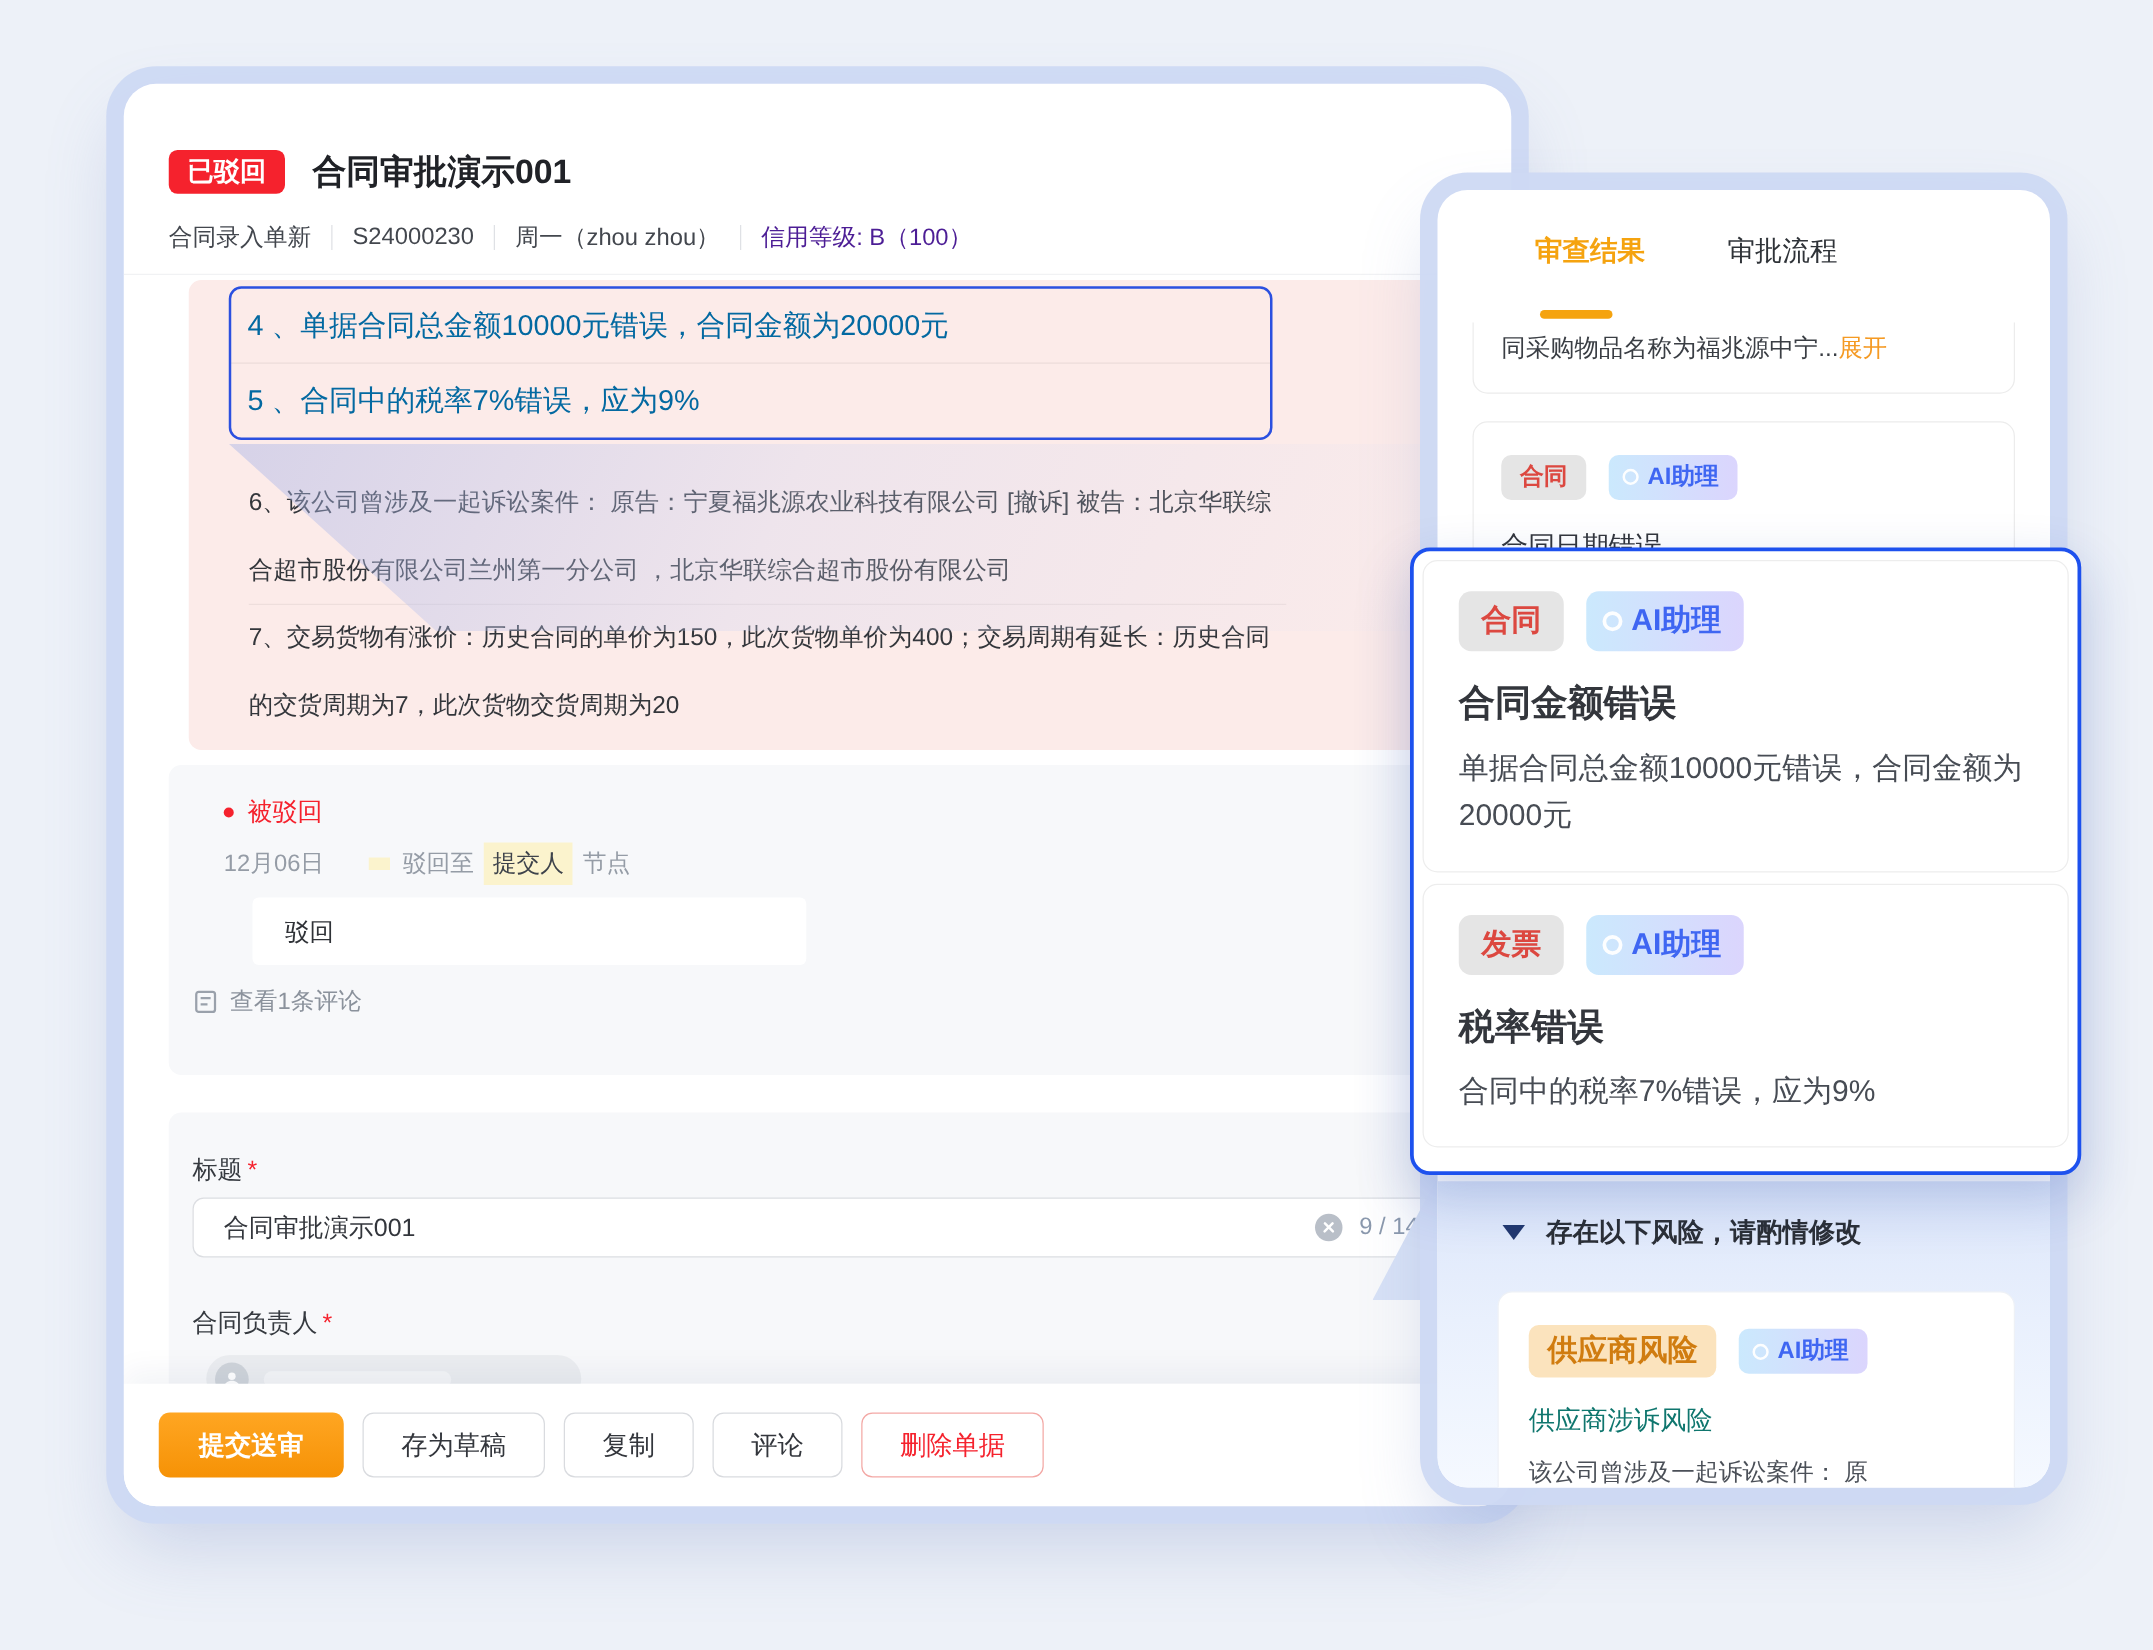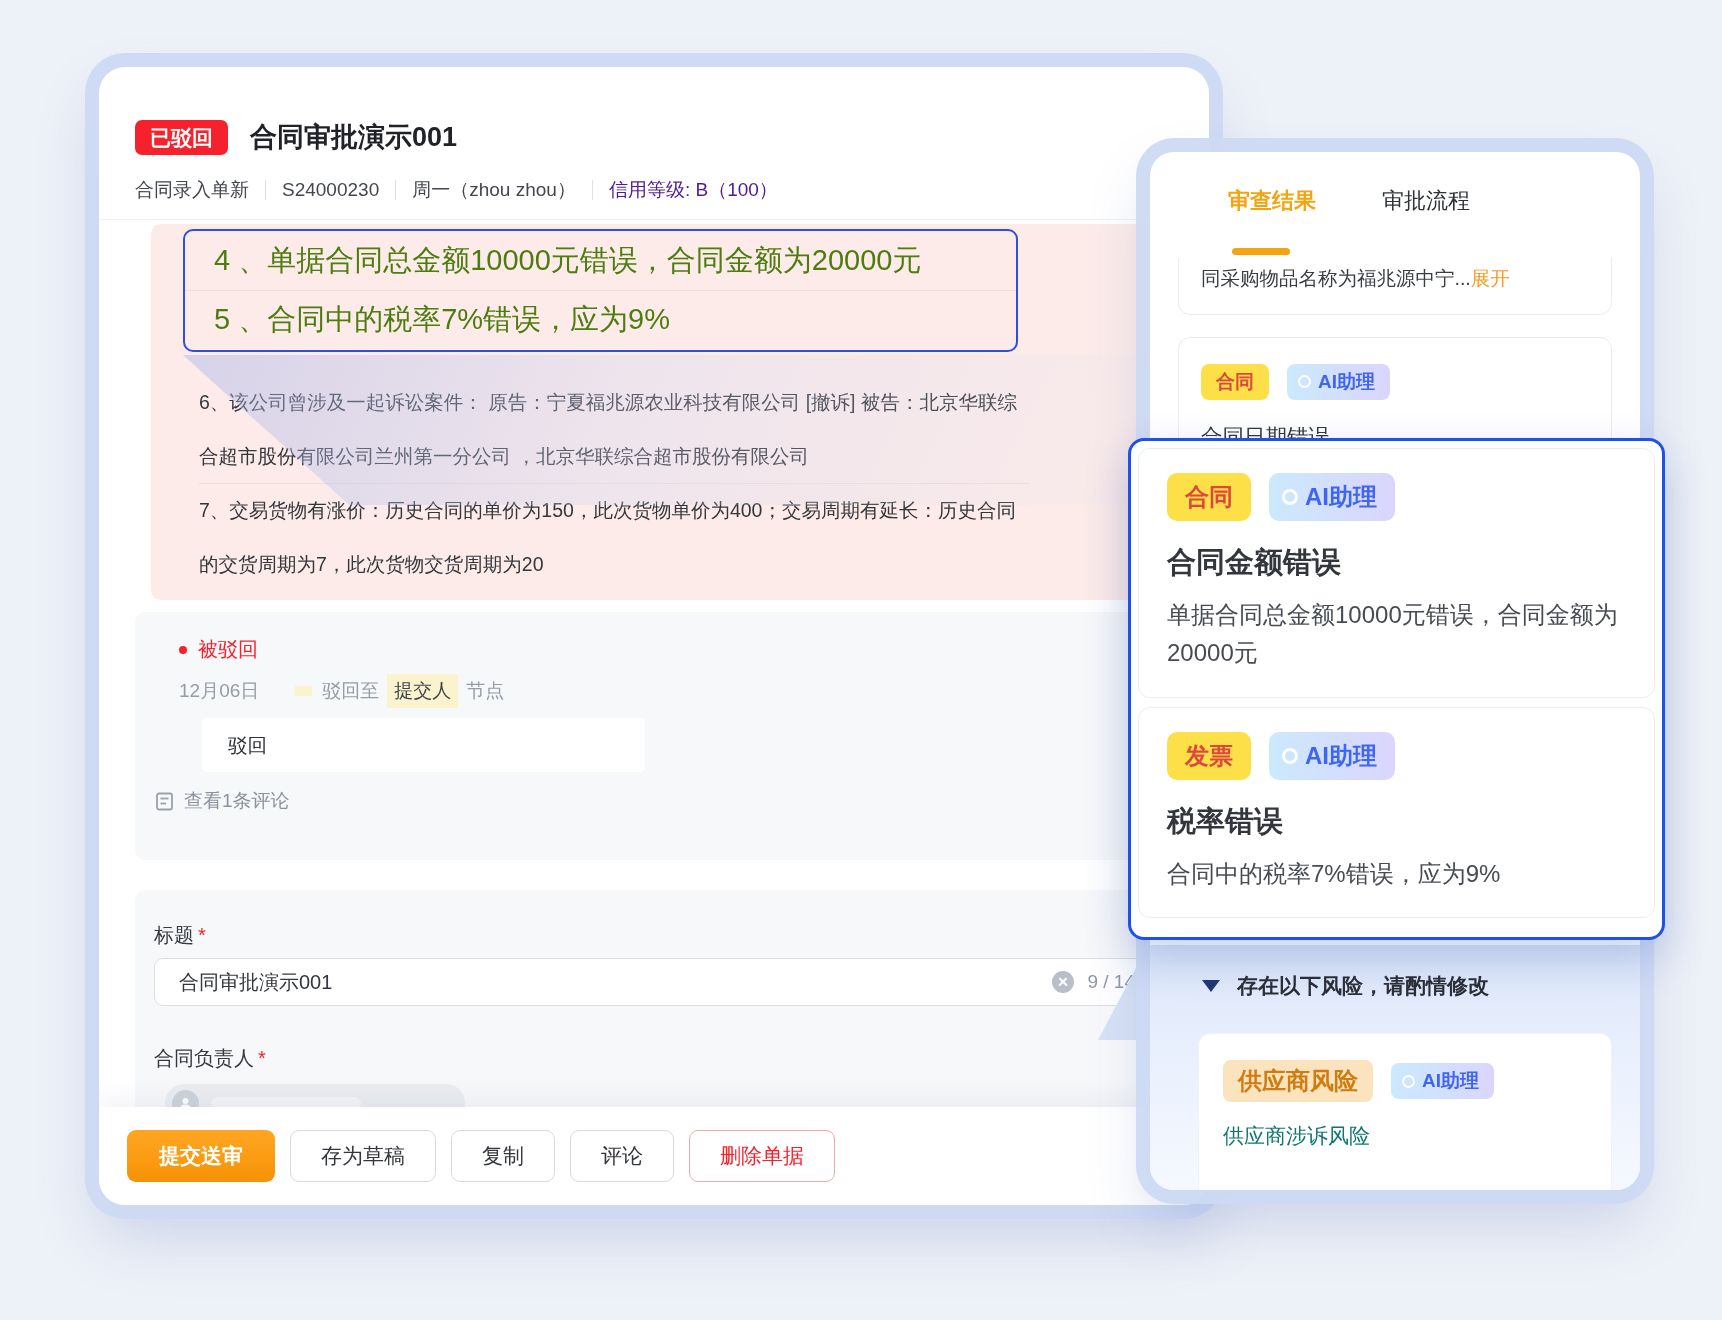--- a/index.html
+++ b/index.html
@@ -30,22 +30,22 @@
   
   .error-box {
     position:absolute; left:52px; top:157px; width:1009px; height:376px;
     background:#fcebe9; border-radius:10px;
   }
   .focus-box {
     position:absolute; left:32px; top:5px; width:835px; height:123px;
     border:2.5px solid #2b50e0; border-radius:10px;
   }
   .focus-row {
-    height:59px; display:flex; align-items:center; padding-left:29px;
-    font-size:29px; color:#4d7c0f; white-space:nowrap;
+    height:59px; display:flex; align-items:center; padding-left:13px;
+    font-size:23px; color:#0369a1; white-space:nowrap;
   }
   .focus-row + .focus-row { border-top:1px solid rgba(60,60,60,0.08); }
   .error-items { position:absolute; left:48px; top:152px; width:830px; }
   .error-item { font-size:19.5px; color:#33363b; line-height:2.75; }
   .error-item.with-sep { border-bottom:1px solid rgba(60,60,60,0.07); }
   .callout {
     position:absolute; left:84px; top:288px; width:977px; height:150px; z-index:2; pointer-events:none;
     background:linear-gradient(115deg, rgba(168,180,231,0.45) 0%, rgba(203,211,244,0.28) 45%, rgba(232,237,252,0.06) 100%);
     clip-path:polygon(0 0, 100% 0, 100% 100%, 17% 100%);
   }
@@ -122,21 +122,21 @@
   .tab.active { color:#f5a30f; font-weight:700; }
   .tab.idle { color:#2f3338; font-weight:500; }
   .tab-underline { position:absolute; top:96px; left:82px; width:58px; height:7px; background:#f5a30f; border-radius:4px; }
   .panel-scroll { position:absolute; top:106px; left:0; right:0; bottom:245px; overflow:hidden; padding:0 28px; }
   .p-card { border:1px solid #ececec; border-radius:12px; background:#fff; }
   .card-truncated { margin-top:-26px; padding:32px 22px 22px; font-size:19.5px; color:#3a3e44;
     white-space:nowrap; overflow:hidden; }
   .expand { color:#f59a23; cursor:pointer; }
   .card-date { margin-top:22px; padding:26px 22px; height:170px; }
   .tag-row { display:flex; align-items:center; gap:18px; }
-  .tag-red { background:#fde047; color:#dc4840; font-size:19px; font-weight:600; padding:6px 15px; border-radius:8px; line-height:1.25; }
+  .tag-red { background:#e5e5e5; color:#dc4840; font-size:19px; font-weight:600; padding:6px 15px; border-radius:8px; line-height:1.25; }
   .tag-orange { background:#fbe3bd; color:#d07c10; font-size:24px; font-weight:600; padding:6px 15px; border-radius:8px; line-height:1.25; }
   .tag-ai {
     background:linear-gradient(90deg,#cbe9fd,#dbd5fd); color:#3f66f2; font-size:19px; font-weight:600;
     padding:6px 15px 6px 11px; border-radius:8px; display:inline-flex; align-items:center; gap:7px; line-height:1.25;
   }
   .ai-ring { width:13px; height:13px; border-radius:50%; border:2.5px solid rgba(255,255,255,0.95); }
   .p-card-title { margin-top:22px; font-size:21.5px; color:#33363c; font-weight:500; }
 
   .panel-risk {
     position:absolute; left:0; right:0; top:793px; bottom:0;
@@ -299,20 +299,21 @@
       </div>
       <div class="risk-card">
         <div class="tag-row">
           <span class="tag-orange">供应商风险</span>
           <span class="tag-ai">
             <span class="ai-ring"></span>
             <span>AI助理</span>
           </span>
         </div>
         <div class="risk-title">供应商涉诉风险</div>
+        <div class="risk-body">该公司曾涉及一起诉讼案件： 原</div>
       </div>
     </div>
   </div>
 
   <div class="spotlight">
     <div class="sp-card">
       <div class="tag-row">
         <span class="tag-red lg">合同</span>
         <span class="tag-ai lg">
           <span class="ai-ring"></span>

